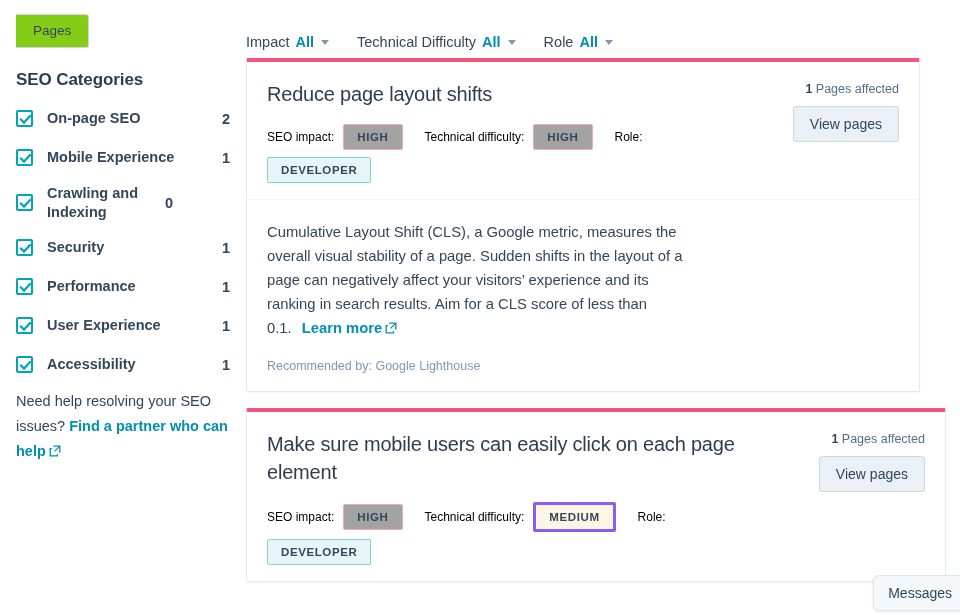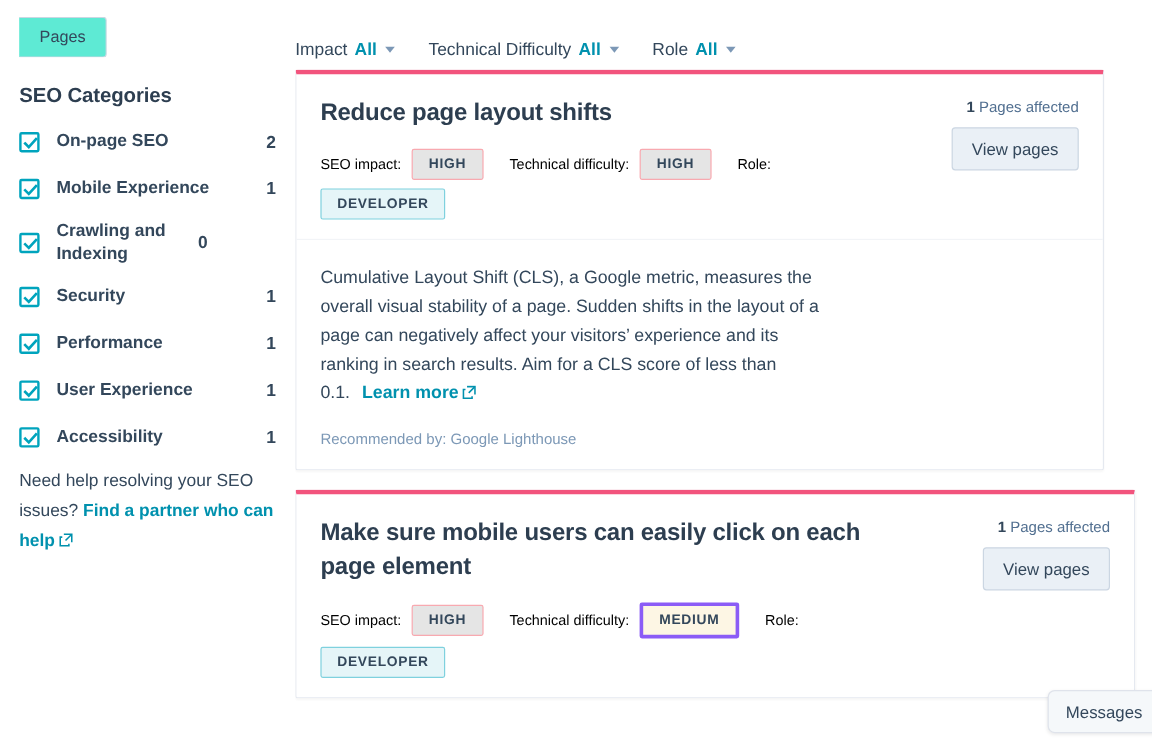--- a/index.html
+++ b/index.html
@@ -33,21 +33,21 @@
     cursor: pointer;
     background: #eaf0f6;
     white-space: nowrap;
   }
   .tab.active {
     background: #c7d5e4;
     border-color: #b6c7da;
     border-radius: 3px 0 0 3px;
   }
   .tab.inactive {
-    background: #5eead4;
+    background: #84cc16;
     border-left: none;
     border-radius: 0 3px 3px 0;
   }
 
   .sidebar-title {
     font-size: 17px;
     font-weight: bold;
     color: #2d3e50;
     margin: 0 0 14px 0;
     letter-spacing: -0.1px;
@@ -167,21 +167,21 @@
 
   .card-head-left { flex: 1 1 auto; padding-right: 10px; }
   .card-head-right {
     flex: 0 0 150px;
     text-align: right;
     padding-top: 2px;
   }
 
   .card-title {
     font-size: 20px;
-    font-weight: bold;
+    font-weight: normal;
     color: #2d3e50;
     margin: 0 0 16px 0;
     line-height: 28px;
     letter-spacing: -0.2px;
   }
 
   .meta-row {
     display: flex;
     flex-wrap: wrap;
     align-items: center;
@@ -198,21 +198,21 @@
   .badge {
     display: inline-block;
     font-size: 11.5px;
     font-weight: bold;
     letter-spacing: 0.6px;
     padding: 5px 13px;
     border-radius: 2px;
     line-height: 14px;
   }
   .badge-high {
-    background: #e5e5e5;
+    background: #a3a3a3;
     border: 1px solid #f8a9b0;
     color: #33475b;
   }
   .badge-medium {
     background: #fdf6e4;
     border: 3px solid #8b5cf6;
     color: #33475b;
   }
   .badge-developer {
     background: #e5f5f8;

